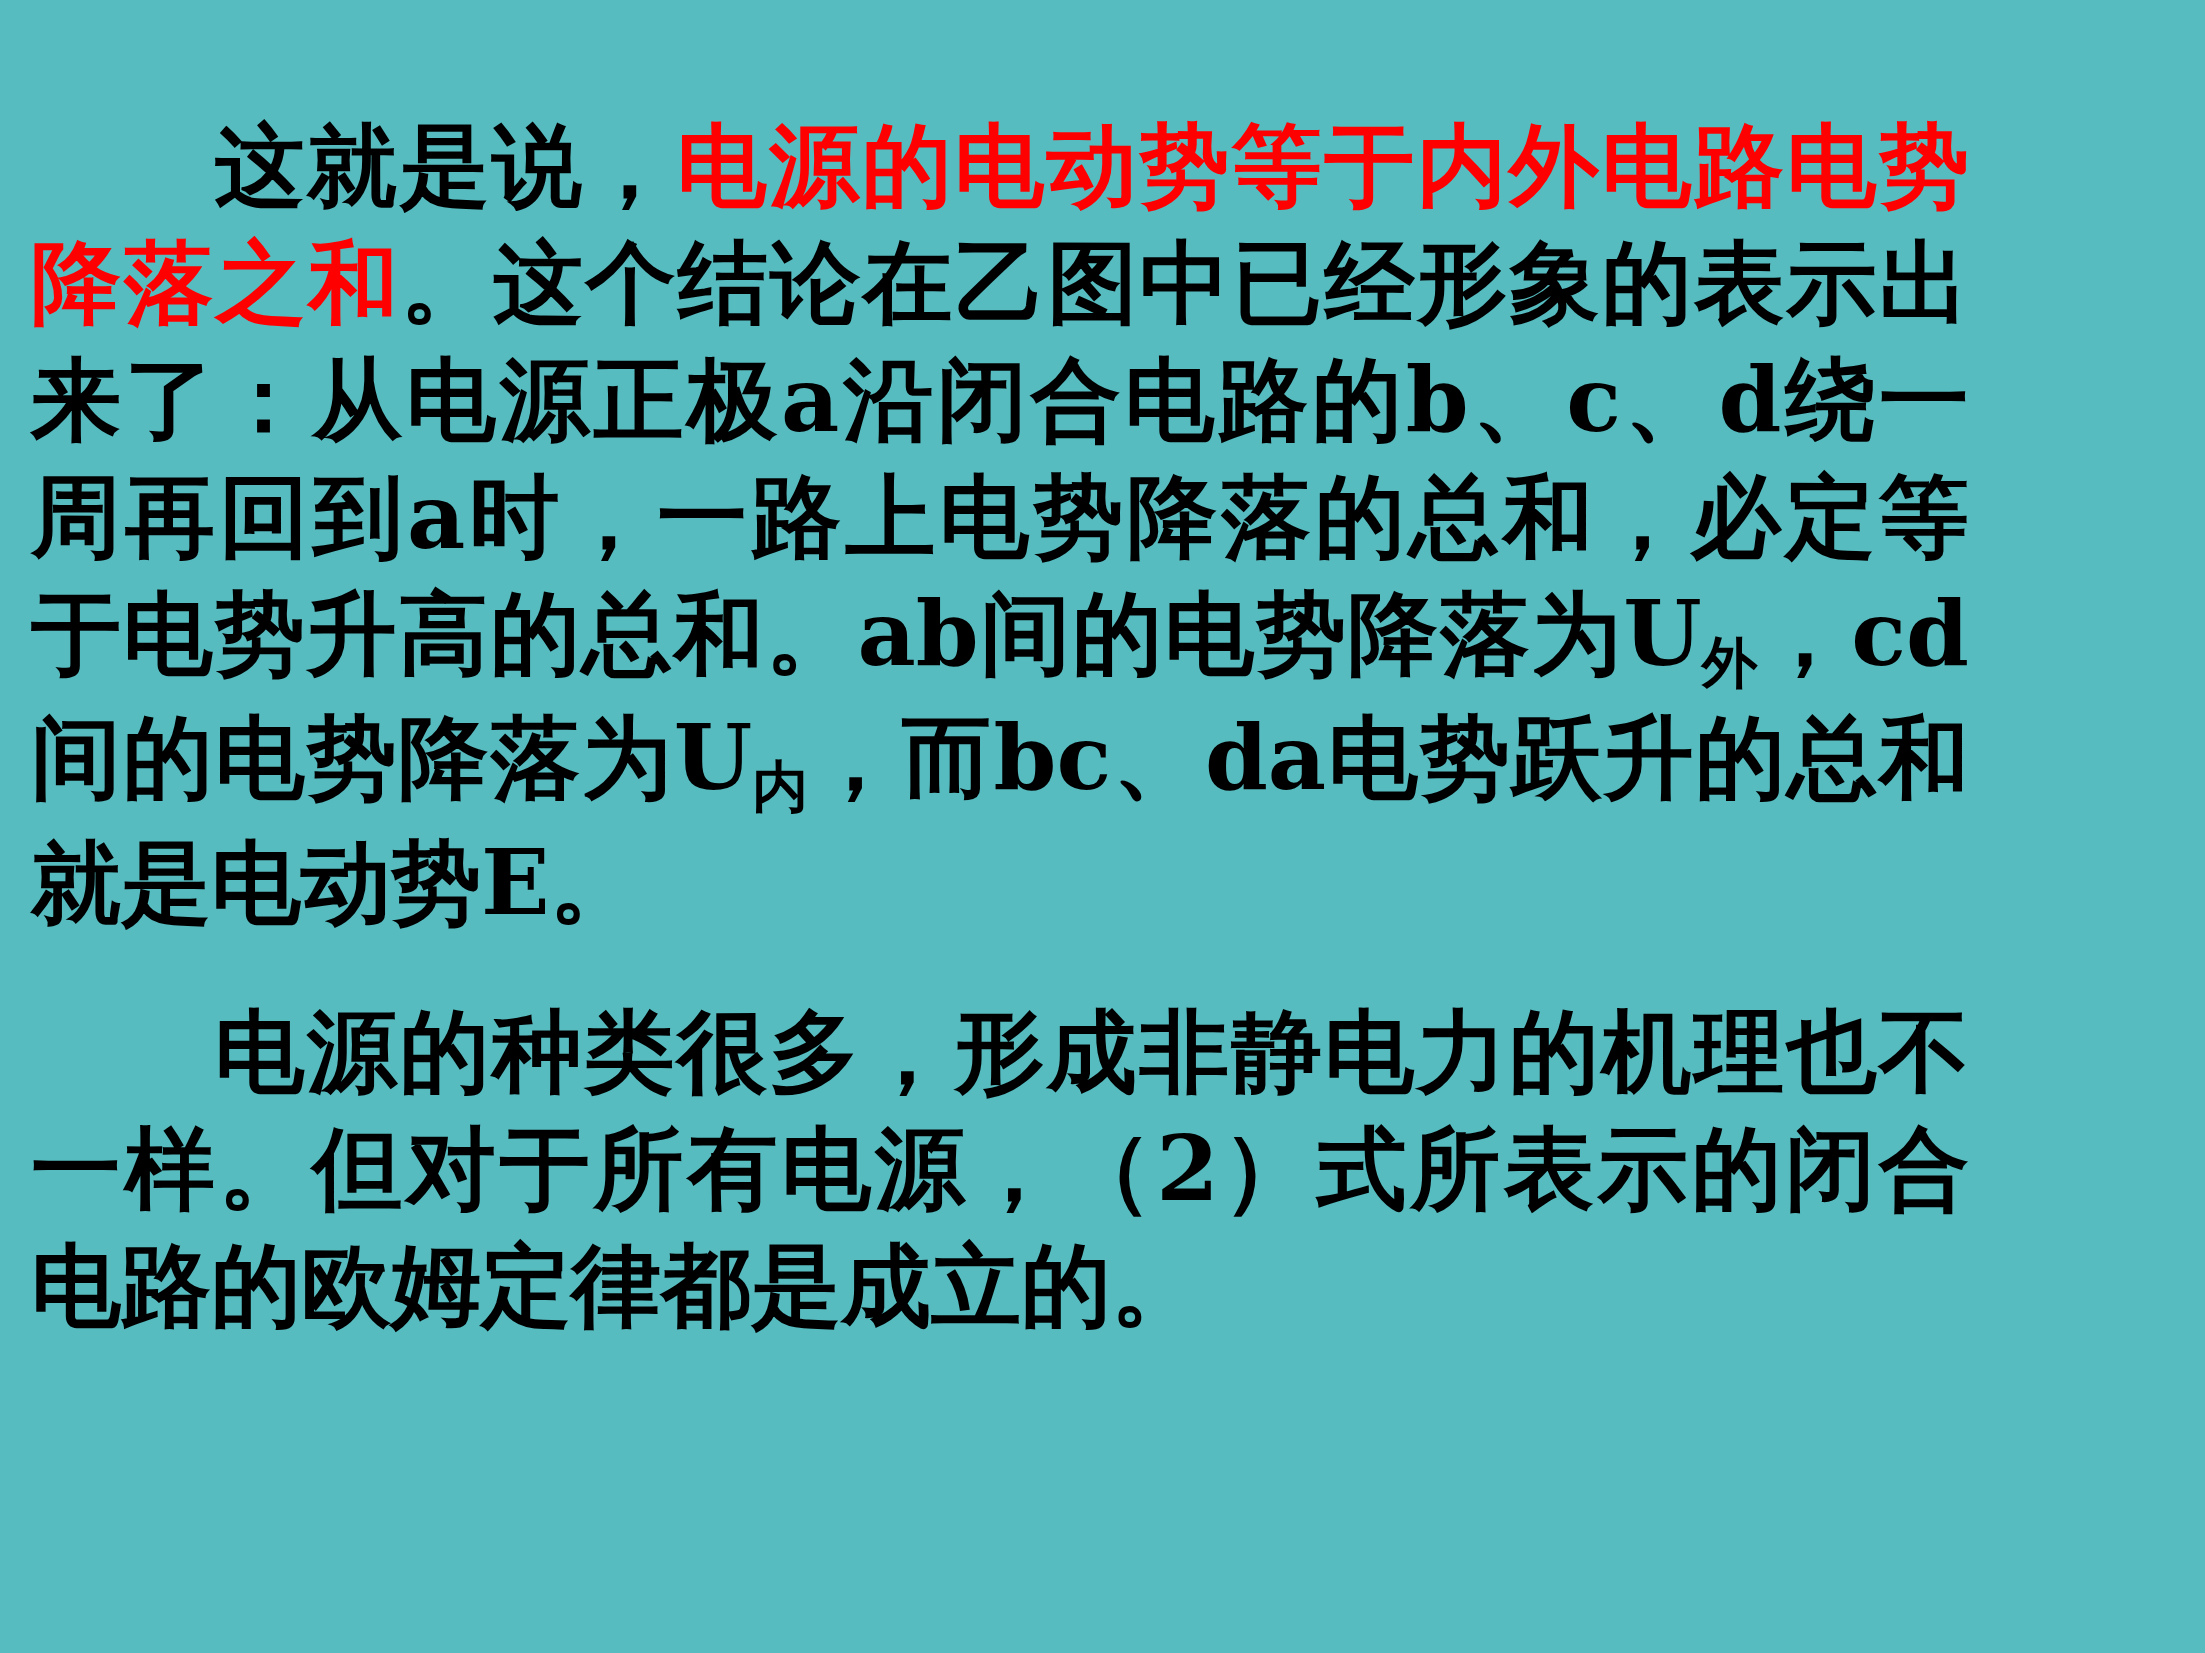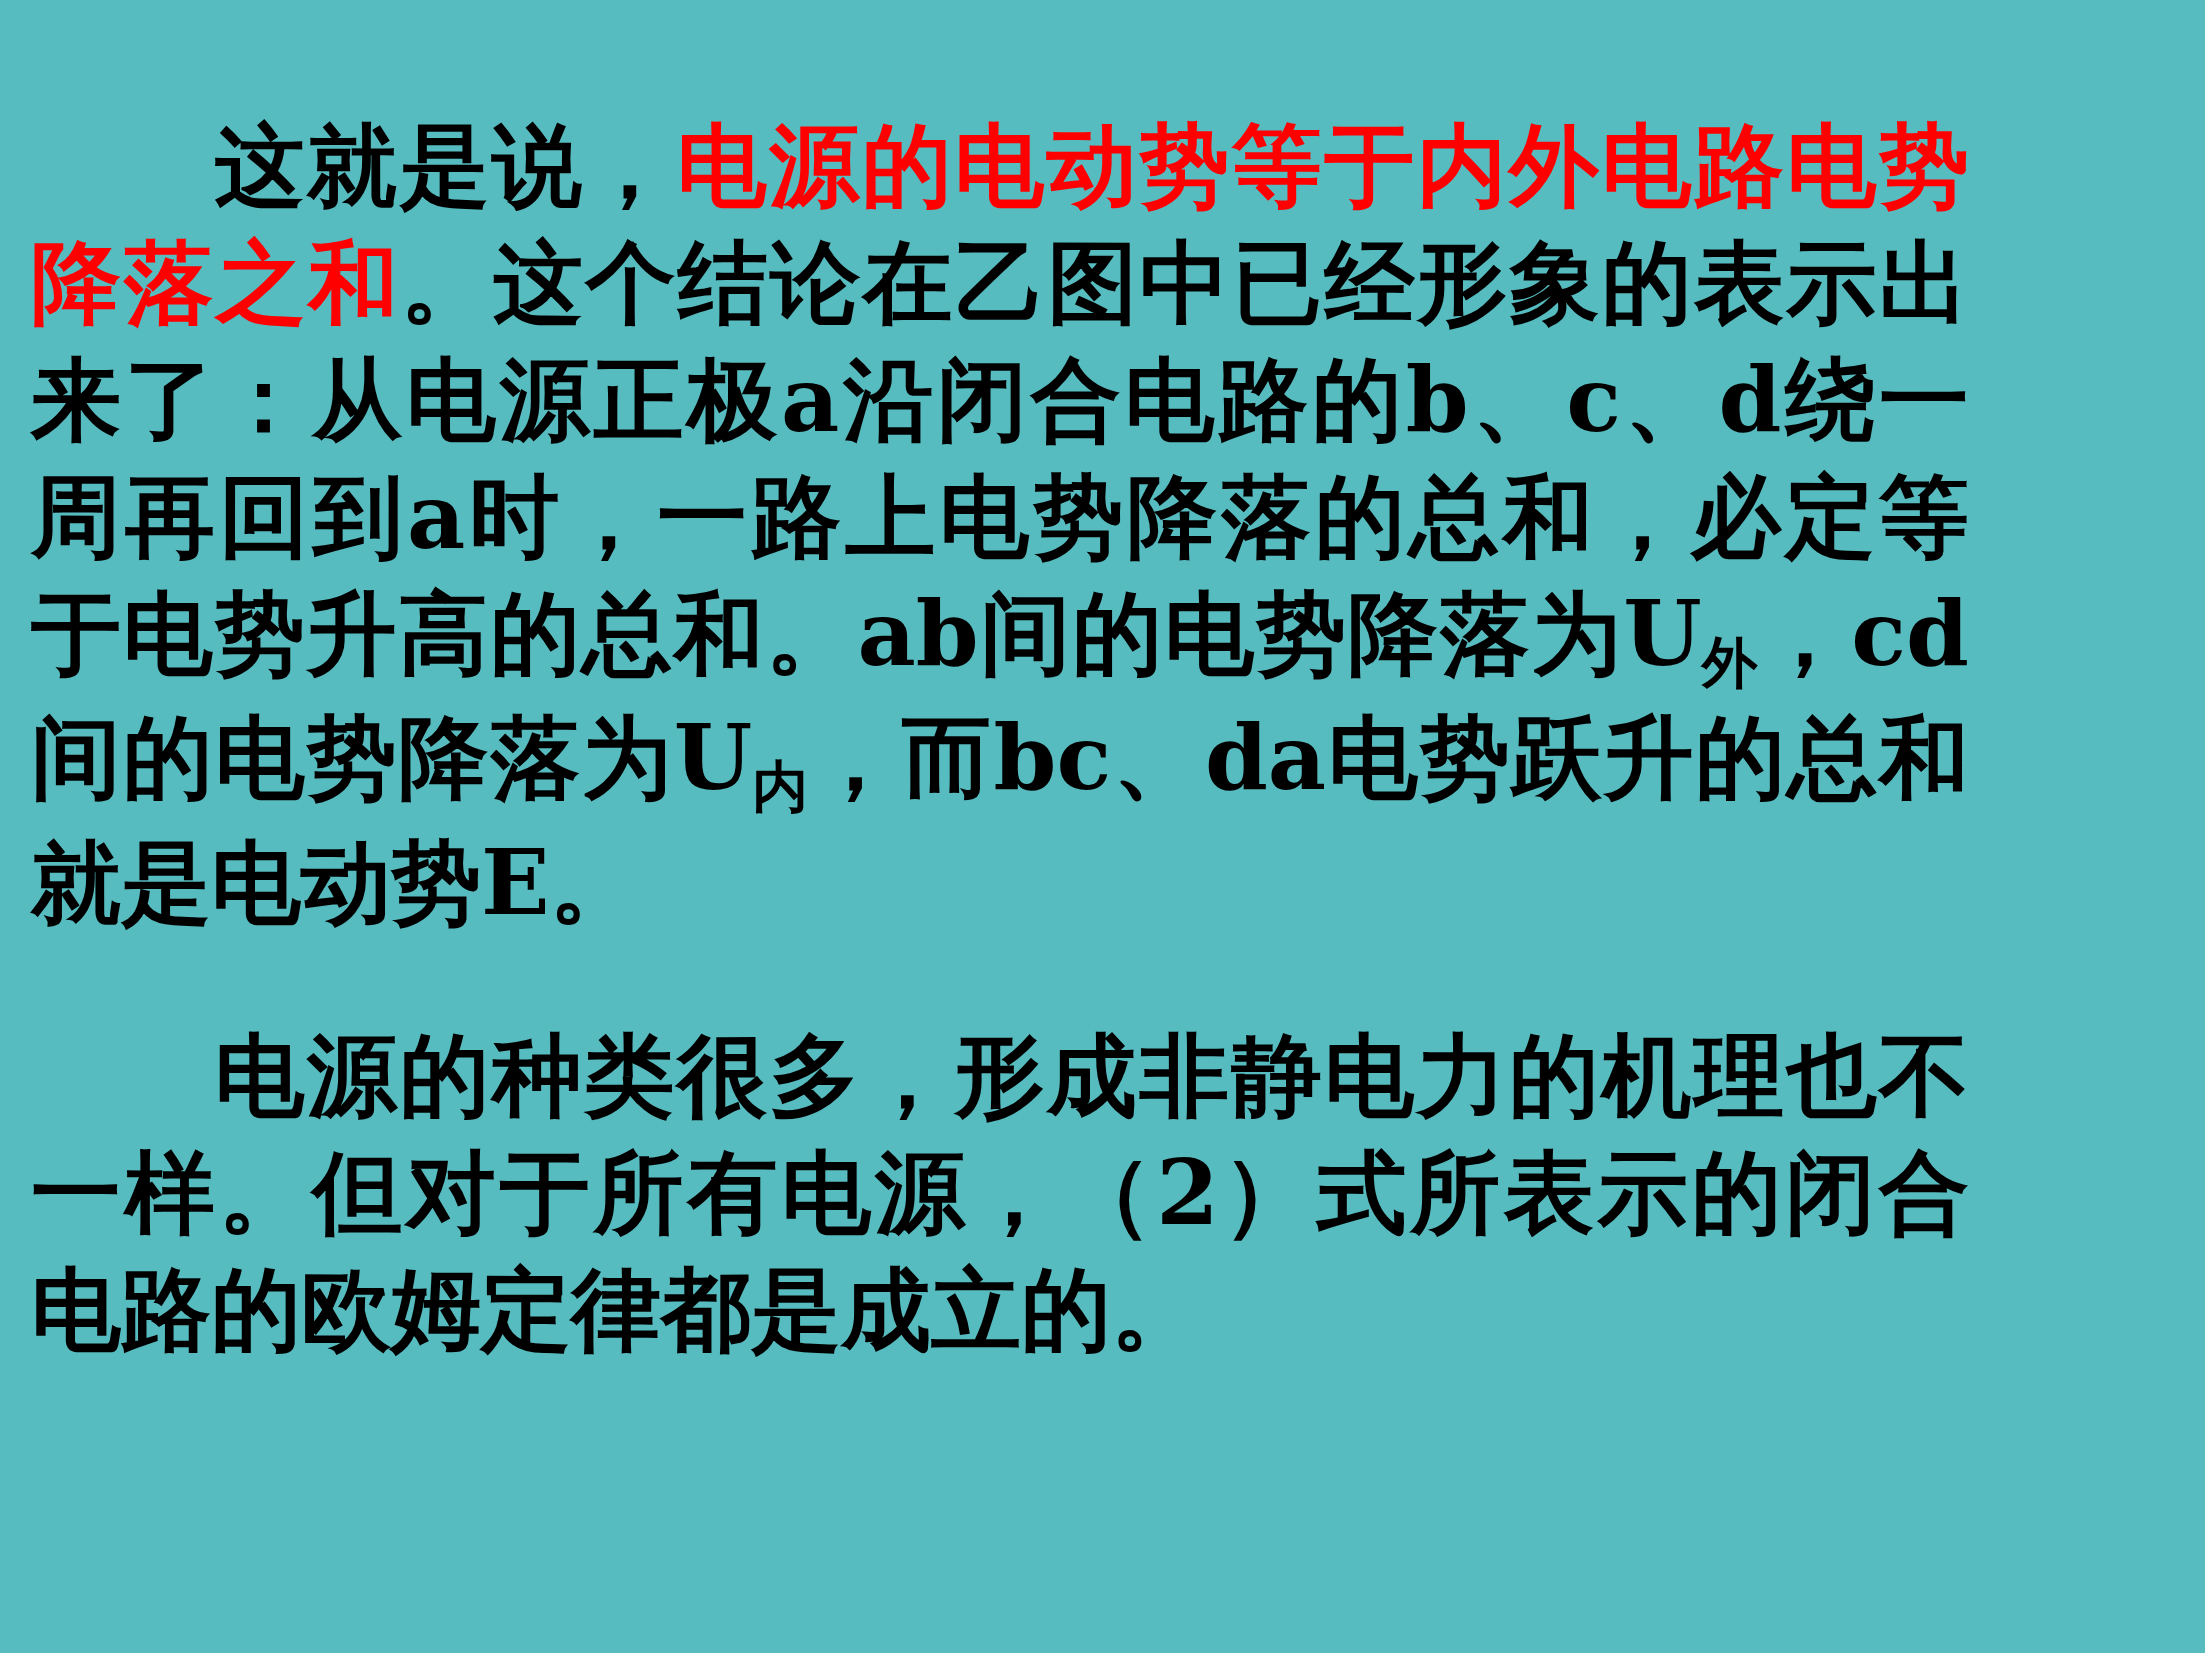--- a/index.html
+++ b/index.html
@@ -23,21 +23,21 @@
   .para {
     color: #000000;
     font-weight: bold;
     font-size: 90px;
     line-height: 1.30;
     text-align: justify;
     letter-spacing: 0px;
     margin: 0;
   }
   .para + .para {
-    margin-top: 76px;
+    margin-top: 52px;
   }
   .indent {
     display: inline-block;
     width: 181px;
   }
   .hl {
     color: #ff0000;
   }
   .sub {
     font-size: 0.62em;

